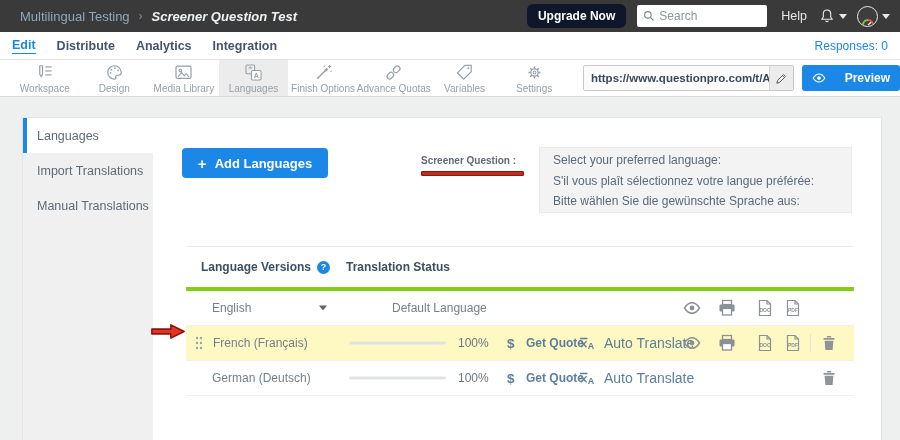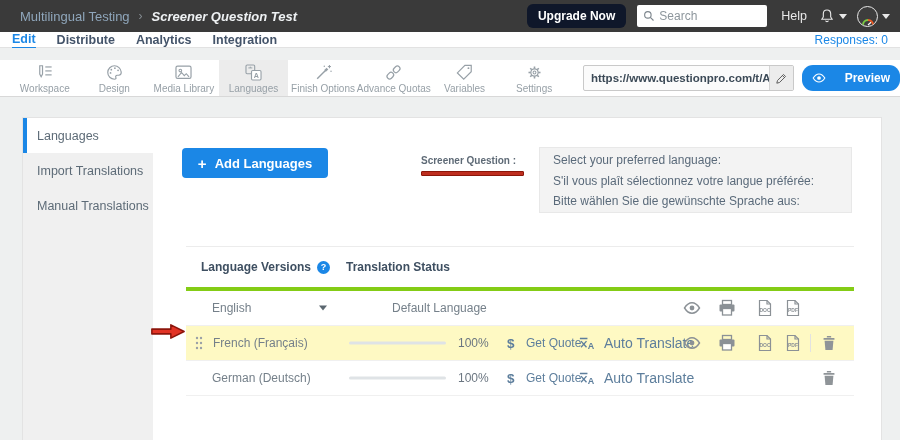--- a/index.html
+++ b/index.html
@@ -23,36 +23,36 @@
   .searchbox svg { width:12px; height:12px; flex-shrink:0; }
   .searchbox input { border:0; outline:0; width:100%; font-size:12px; font-family:inherit; color:#444; background:transparent; }
   .searchbox input::placeholder { color:#8d969c; }
   .help { color:#e8e8e8; font-size:12.5px; margin:0 12px 0 14px; cursor:pointer; }
   .bellwrap, .avatarwrap { display:flex; align-items:center; color:#e8e8e8; gap:4px; cursor:pointer; }
   .bellwrap svg { width:16px; height:16px; }
   .avatarwrap { margin-left:10px; }
   .avatar { width:21px; height:21px; border-radius:50%; background:#3d3d3d; border:1.5px solid #e8e8e8; display:flex; align-items:flex-end; justify-content:center; overflow:hidden; }
 
   
-  .tabbar { position:absolute; top:32px; left:0; right:0; height:16px; background:#fff; border-bottom:1px solid #e2e2e2; display:flex; align-items:center; padding:0 12px; }
+  .tabbar { position:absolute; top:32px; left:0; right:0; height:28px; background:#fff; border-bottom:1px solid #e2e2e2; display:flex; align-items:center; padding:0 12px; }
   .tab { font-size:12.5px; color:#44546a; font-weight:700; margin-right:21px; cursor:pointer; }
   .tab.active { color:#1b87e6; border-bottom:1.5px solid #1b87e6; padding-bottom:1px; }
   .responses { margin-left:auto; color:#1b87e6; font-size:12px; }
 
   
   .toolbar { position:absolute; top:60px; left:0; right:0; height:37px; background:#fff; border-bottom:1px solid #d8d8d8; display:flex; align-items:stretch; padding-left:10px; box-shadow:0 1px 2px rgba(0,0,0,.05); }
   .titem { width:72px; display:flex; flex-direction:column; align-items:center; justify-content:center; gap:1px; color:#97a0a7; cursor:pointer; }
   .titem svg { width:19px; height:19px; }
   .titem .tlabel { font-size:10px; white-space:nowrap; }
   .titem.active { background:#ececec; }
   .urlbox { align-self:center; margin-left:14px; width:218px; height:26px; border:1px solid #c9c9c9; border-radius:2px; background:#fbfbfb; display:flex; align-items:center; overflow:hidden; }
   .urltext { flex:1; font-size:11.5px; color:#3c4a57; font-weight:600; padding:0 7px; white-space:nowrap; overflow:hidden; }
   .urlpencil { width:24px; height:100%; background:#ececec; border-left:1px solid #d5d5d5; display:flex; align-items:center; justify-content:center; color:#555; cursor:pointer; }
   .urlpencil svg { width:13px; height:13px; }
-  .preview { align-self:center; margin-left:8px; height:26px; background:#1b87e6; border:none; border-radius:11px; color:#fff; display:flex; align-items:center; gap:19px; padding:0 10px; font-size:12px; font-weight:600; cursor:pointer; font-family:inherit; }
+  .preview { align-self:center; margin-left:8px; height:26px; background:#1b87e6; border:none; border-radius:3px; color:#fff; display:flex; align-items:center; gap:19px; padding:0 10px; font-size:12px; font-weight:600; cursor:pointer; font-family:inherit; }
   .preview svg { width:14px; height:14px; }
 
   
   .page { position:absolute; top:97px; left:0; right:0; bottom:0; background:#eef0f0; }
   .card { position:absolute; left:22px; right:18px; top:20px; bottom:0; background:#fff; border:1px solid #e3e3e3; border-bottom:none; display:flex; }
   .sidebar { width:130px; background:#f0f0f0; flex-shrink:0; }
   .side-item { height:35px; display:flex; align-items:center; padding-left:14px; font-size:12.5px; color:#5d6b77; cursor:pointer; }
   .side-item.active { background:#fff; border-left:4px solid #1b87e6; padding-left:10px; }
   .content { flex:1; position:relative; background:#fff; }
 
@@ -75,21 +75,21 @@
   .qicon { width:13px; height:13px; border-radius:50%; background:#1b87e6; color:#fff; font-size:9px; font-weight:700; text-align:center; line-height:13px; cursor:pointer; }
   .h-status { left:160px; font-size:12px; font-weight:700; color:#3e4f61; }
   .langname { left:26px; font-size:12px; color:#75808a; white-space:nowrap; }
   .langname.fr { left:27px; }
   .selcaret { left:133px; color:#5b6770; cursor:pointer; }
   .deflang { left:160px; font-size:12px; color:#75808a;margin-left:46px; }
   .pbar { left:163px; width:97px; height:3px; background:#dfe3e6; border-radius:2px; overflow:hidden; }
   .pfill { height:100%; background:#2ba52e; border-radius:2px; }
   .pct { left:272px; font-size:12px; color:#6b7681; }
   .dollar { left:321px; font-size:13.5px; font-weight:600; color:#5d7e9c; cursor:pointer; }
-  .quotelnk { left:340px; font-size:12px; color:#5d7e9c; cursor:pointer; white-space:nowrap; }
+  .quotelnk { left:340px; font-size:12px; color:#5d7e9c; cursor:pointer; white-space:nowrap;font-weight:bold; }
   .tric { left:392px; width:17px; height:17px; color:#5d7e9c; cursor:pointer; }
   .autolnk { left:418px; font-size:14px; color:#5d7e9c; cursor:pointer; white-space:nowrap; }
   .aicon { width:18px; height:18px; color:#8b9196; cursor:pointer; }
   .p-eye { left:497px; } .p-print { left:532px; } .p-doc { left:570px; } .p-pdf { left:598px; }
   .vdiv { left:624px; width:1px; height:18px; background:#e2e2e2; }
   .p-trash { left:634px; color:#8f9498; }
   .dragh { left:8px; width:10px; height:16px; color:#9aa0a6; cursor:grab; }
 
   .arrow-anno { position:absolute; left:149px; top:225px; width:38px; height:19px; }
 </style>

